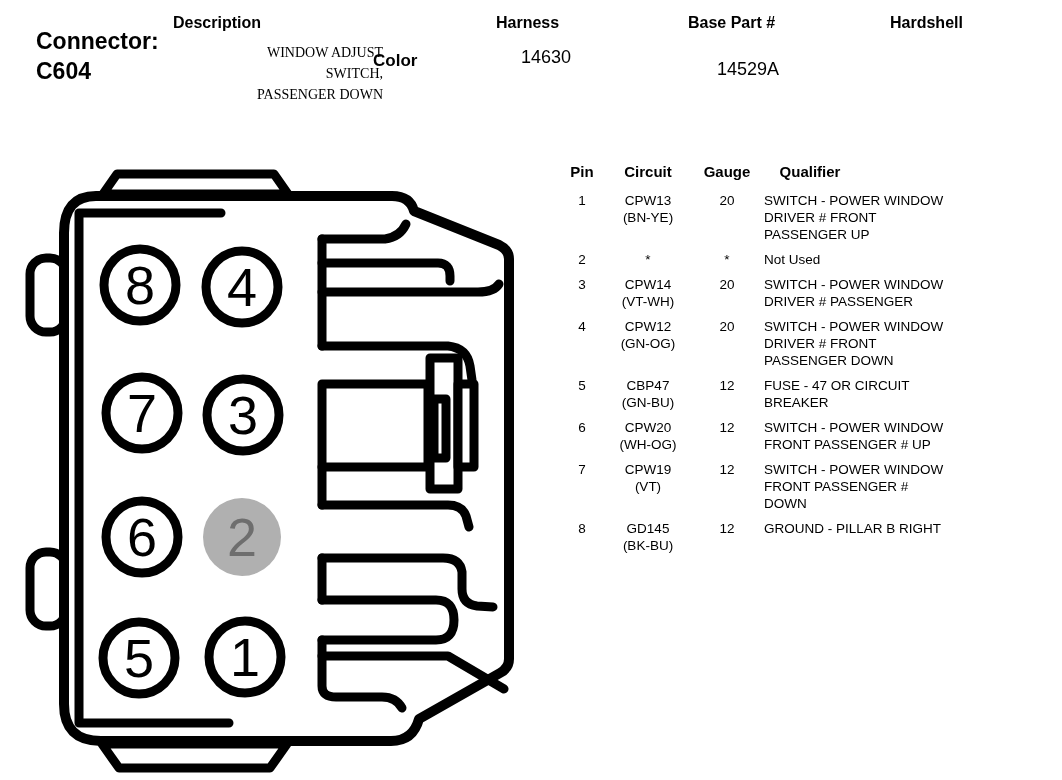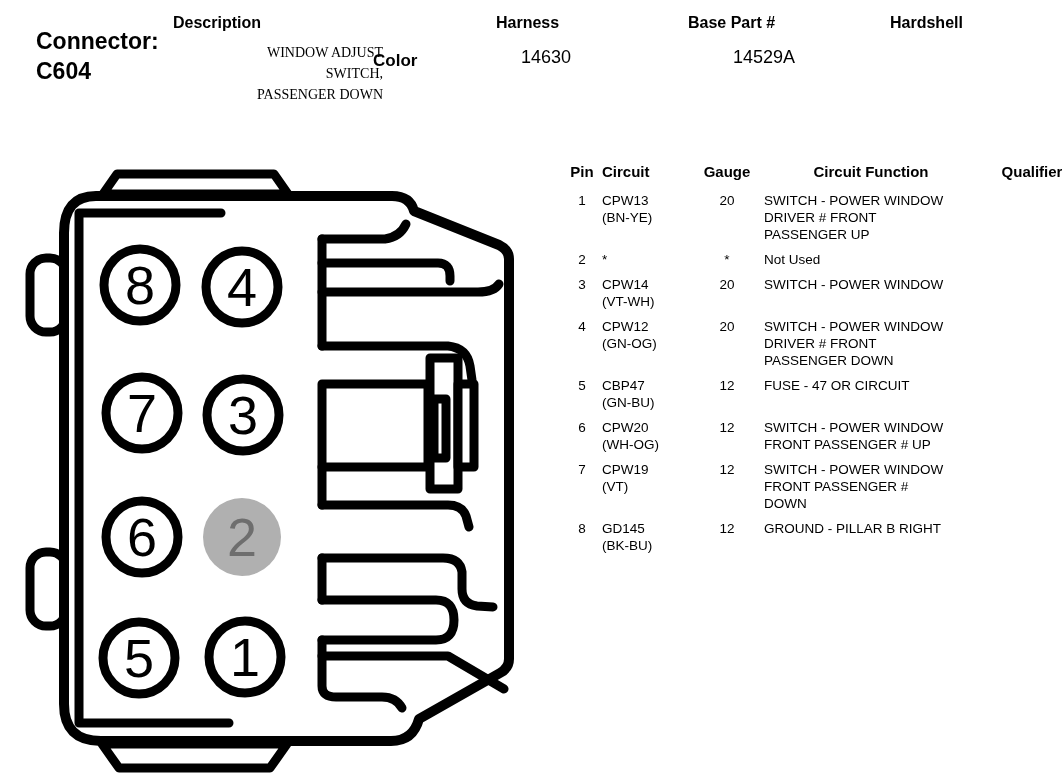--- a/index.html
+++ b/index.html
@@ -11,27 +11,27 @@
   #connector-id{left:16px;top:58px;font-size:23px;font-weight:bold;margin-left:20px;}
   .col-head{font-size:16px;font-weight:bold;text-align:left;top:14px;}
   #desc-head{left:173px;width:200px;}
   #harness-head{left:496px;width:100px;}
   #basepart-head{left:688px;width:120px;}
   #hardshell-head{left:890px;width:120px;}
   #desc-value{left:163px;width:220px;top:42px;font-size:14px;line-height:21px;text-align:right;font-family:Liberation Serif, serif;}
   #color-label{left:373px;top:51px;font-size:17px;font-weight:bold;}
   .head-value{top:47px;font-size:18px;text-align:center;}
   #harness-value{left:496px;width:100px;}
-  #basepart-value{left:704px;width:120px;}
+  #basepart-value{left:688px;width:120px;margin-top:12px;}
   
   #pin-table{left:562px;top:163px;width:523px;}
   .trow{display:flex;align-items:flex-start;}
   #table-head{font-size:15px;font-weight:bold;height:21px;margin-bottom:8px;}
   .c-pin{width:40px;text-align:center;flex:none;}
-  .c-circuit{width:92px;text-align:left;flex:none;}
+  .c-circuit{width:92px;text-align:center;flex:none;}
   .c-gauge{width:66px;text-align:center;flex:none;}
   .c-func{width:222px;flex:none;padding-left:4px;box-sizing:border-box;}
   #table-head .c-func{text-align:center;padding-left:0;}
   .c-qual{width:100px;text-align:center;flex:none;}
   #table-rows .trow{font-size:13.5px;line-height:17px;margin-bottom:8px;}
   
   #diagram-svg{left:0;top:0;}
   .ln{fill:none;stroke:#000;stroke-width:9;stroke-linejoin:round;stroke-linecap:round;}
   .shape{fill:#fff;stroke:#000;stroke-linejoin:round;}
   .pin-num{font-family:"Liberation Sans","DejaVu Sans",sans-serif;font-size:54px;}
@@ -109,21 +109,20 @@
       <circle cx="245" cy="657" r="36" fill="#fff" stroke="#000000" stroke-width="9"></circle>
       <text x="245" y="676" text-anchor="middle" class="pin-num" fill="#000000">1</text>
     </g>
 </svg>
 
 <div class="abs" id="pin-table">
   <div class="trow" id="table-head">
     <div class="c-pin">Pin</div>
     <div class="c-circuit">Circuit</div>
     <div class="c-gauge">Gauge</div>
-    <div class="c-func">Circuit Function</div>
     <div class="c-qual">Qualifier</div>
   </div>
   <div id="table-rows">
       <div class="trow">
         <div class="c-pin">1</div>
         <div class="c-circuit">
           <div>CPW13</div>
           <div>(BN-YE)</div>
         </div>
         <div class="c-gauge">20</div>
@@ -147,20 +146,21 @@
       </div>
       <div class="trow">
         <div class="c-pin">3</div>
         <div class="c-circuit">
           <div>CPW14</div>
           <div>(VT-WH)</div>
         </div>
         <div class="c-gauge">20</div>
         <div class="c-func">
           <div>SWITCH - POWER WINDOW</div>
+          <div>DRIVER # PASSENGER</div>
         </div>
         <div class="c-qual"></div>
       </div>
       <div class="trow">
         <div class="c-pin">4</div>
         <div class="c-circuit">
           <div>CPW12</div>
           <div>(GN-OG)</div>
         </div>
         <div class="c-gauge">20</div>
@@ -173,20 +173,21 @@
       </div>
       <div class="trow">
         <div class="c-pin">5</div>
         <div class="c-circuit">
           <div>CBP47</div>
           <div>(GN-BU)</div>
         </div>
         <div class="c-gauge">12</div>
         <div class="c-func">
           <div>FUSE - 47 OR CIRCUIT</div>
+          <div>BREAKER</div>
         </div>
         <div class="c-qual"></div>
       </div>
       <div class="trow">
         <div class="c-pin">6</div>
         <div class="c-circuit">
           <div>CPW20</div>
           <div>(WH-OG)</div>
         </div>
         <div class="c-gauge">12</div>

